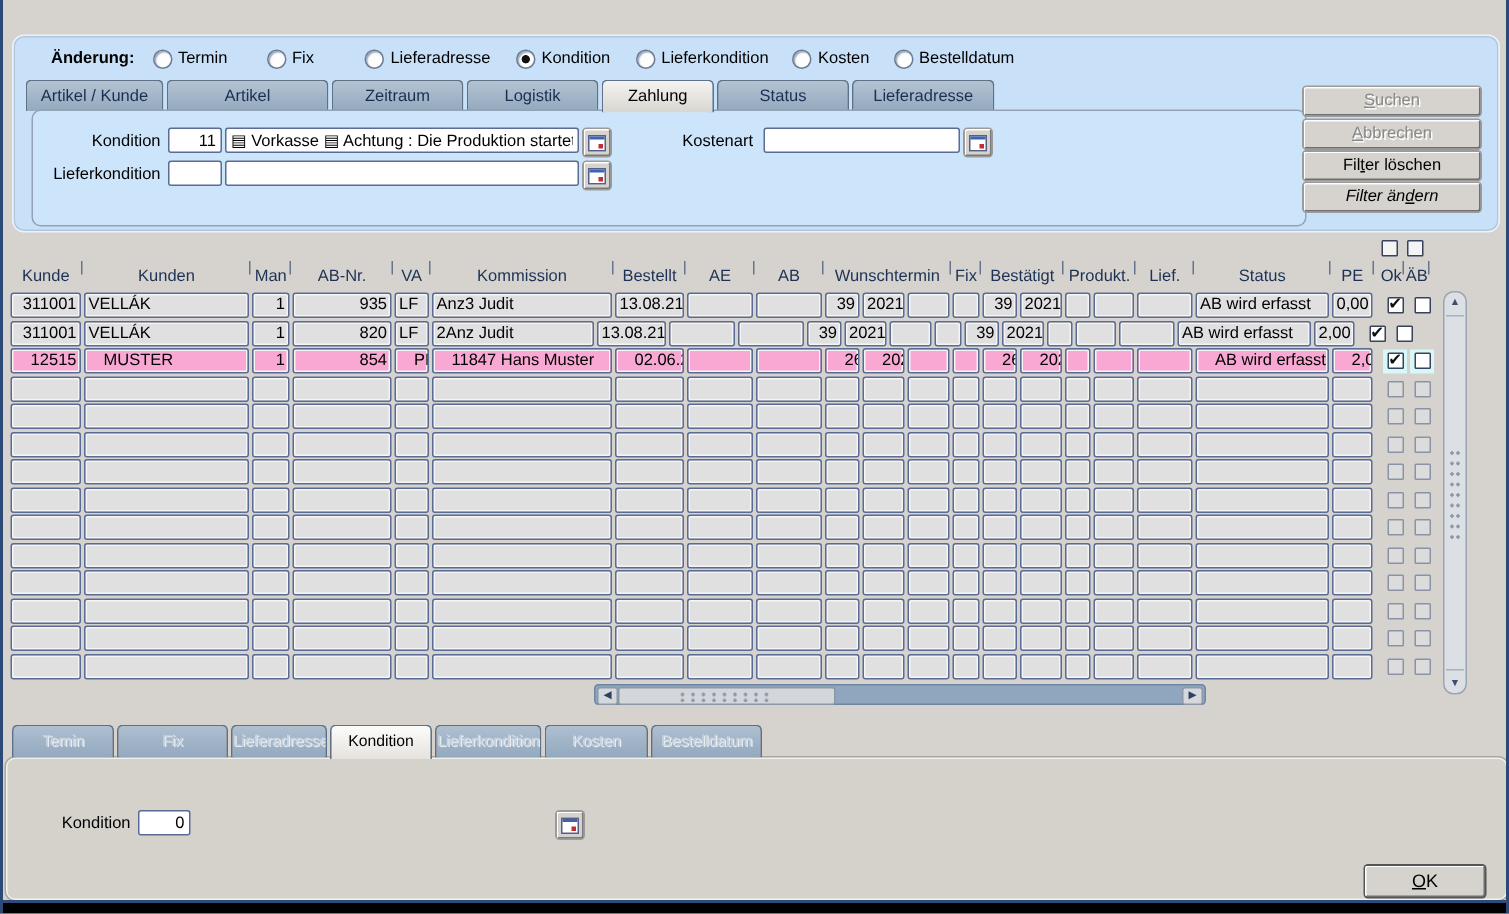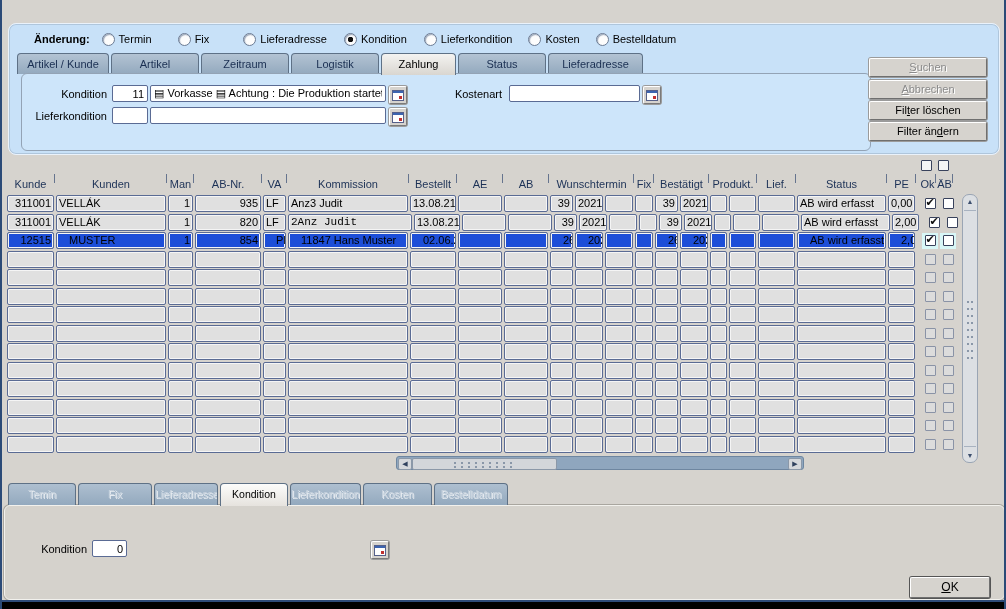--- a/index.html
+++ b/index.html
@@ -56,21 +56,21 @@
   
   .hdr-row{position:absolute;left:5px;top:177px;height:15px;display:flex;gap:2px;}
   .hdr-cell{color:#1C3156;font-size:11px;text-align:center;line-height:14px;position:relative;
     white-space:nowrap;overflow:visible;}
   .hdr-cell::after{content:"";position:absolute;right:-1px;top:-3px;width:1px;height:9px;background:#66748E;}
   .rows-wrap{position:absolute;left:5px;top:195px;}
   .t-row{display:flex;gap:2px;margin-bottom:1.5px;align-items:center;}
   .t-cell{height:17px;box-sizing:border-box;border:1px solid #5A6B94;border-radius:2px;
     background:#E0E0E0;font-size:11px;line-height:14px;padding:0 2px;overflow:hidden;
     white-space:nowrap;box-shadow:inset 0 0 0 1px #F5F5F5;}
-  .t-row.selected .t-cell{background:#1d4ed8;padding-left:12px;}
+  .t-row.selected .t-cell{background:#f9a8d4;padding-left:12px;}
   .t-cell.r{text-align:right;}
   .cb-wrap{width:16px;height:16px;display:flex;align-items:center;justify-content:center;}
   .cb-wrap.first{margin-left:5px;}
   .t-row.selected .cb-wrap{background:#D8F7F7;}
   .cb{width:11px;height:11px;box-sizing:border-box;border:1px solid #39425C;background:#FFF;
     border-radius:1px;position:relative;}
   .cb.grey{border-color:#8A93A6;background:#DCDCDC;}
   .cb.checked::after{content:"✔";position:absolute;left:0px;top:-3px;font-size:11px;color:#111;}
   .selall{position:absolute;top:160px;width:11px;height:11px;box-sizing:border-box;
     border:1px solid #39425C;background:#F4F4F4;border-radius:1px;}
@@ -144,21 +144,21 @@
           <span class="radio-circle"></span>
           <span>Kosten</span>
         </span>
         <span class="radio-item" style="margin-left: 16px;">
           <span class="radio-circle"></span>
           <span>Bestelldatum</span>
         </span>
       </div>
     <div class="tab-row" id="top-tabs">
         <div class="tab" style="width: 92px;">Artikel / Kunde</div>
-        <div class="tab" style="width: 88px;">Artikel</div>
+        <div class="tab" style="width: 108px;">Artikel</div>
         <div class="tab" style="width: 88px;">Zeitraum</div>
         <div class="tab" style="width: 88px;">Logistik</div>
         <div class="tab active" style="width: 75px;">Zahlung</div>
         <div class="tab" style="width: 88px;">Status</div>
         <div class="tab" style="width: 95px;">Lieferadresse</div>
       </div>
     <div class="inner-panel"></div>
 
     <span class="fld-label" style="left:8px;top:64px;width:90px;">Kondition</span>
     <input class="fld num" style="left: 103px; top: 61px; width: 36px;" value="11">
@@ -178,21 +178,21 @@
     <input class="fld" style="left: 500px; top: 61px; width: 131px;" value="">
     <span class="lov-btn" style="left:634px;top:62px;">
         <span class="lov-ico"></span>
       </span>
   </div>
 
   <div id="side-buttons">
       <div class="side-btn disabled" style="top: 58px;"><u>S</u>uchen</div>
       <div class="side-btn disabled" style="top: 80px;"><u>A</u>bbrechen</div>
       <div class="side-btn" style="top: 101px;">Fil<u>t</u>er löschen</div>
-      <div class="side-btn" style="top: 122px;">Filter än<u>d</u>ern</div>
+      <div class="side-btn" style="top: 122px; font-style: italic;">Filter än<u>d</u>ern</div>
     </div>
 
   <span class="selall" style="left:919px;"></span>
   <span class="selall" style="left:936px;"></span>
   <div class="hdr-row" id="hdr-row">
       <div class="hdr-cell" style="width: 47px;">Kunde</div>
       <div class="hdr-cell" style="width: 110px;">Kunden</div>
       <div class="hdr-cell" style="width: 25px;">Man</div>
       <div class="hdr-cell" style="width: 66px;">AB-Nr.</div>
       <div class="hdr-cell" style="width: 23px;">VA</div>
@@ -238,21 +238,21 @@
         <span class="cb-wrap">
           <span class="cb"></span>
         </span>
       </div>
       <div class="t-row">
         <div class="t-cell r" style="width: 47px;">311001</div>
         <div class="t-cell" style="width: 110px;">VELLÁK</div>
         <div class="t-cell r" style="width: 25px;">1</div>
         <div class="t-cell r" style="width: 66px;">820</div>
         <div class="t-cell" style="width: 23px;">LF</div>
-        <div class="t-cell" style="width: 124px; font-family: Liberation Mono, monospace;">2Anz Judit</div>
+        <div class="t-cell" style="width: 108px;">2Anz Judit</div>
         <div class="t-cell" style="width: 46px;">13.08.21</div>
         <div class="t-cell" style="width: 44px;"></div>
         <div class="t-cell" style="width: 44px;"></div>
         <div class="t-cell r" style="width: 23px;">39</div>
         <div class="t-cell" style="width: 28px;">2021</div>
         <div class="t-cell" style="width: 28px;"></div>
         <div class="t-cell" style="width: 18px;"></div>
         <div class="t-cell r" style="width: 23px;">39</div>
         <div class="t-cell" style="width: 28px;">2021</div>
         <div class="t-cell" style="width: 17px;"></div>

